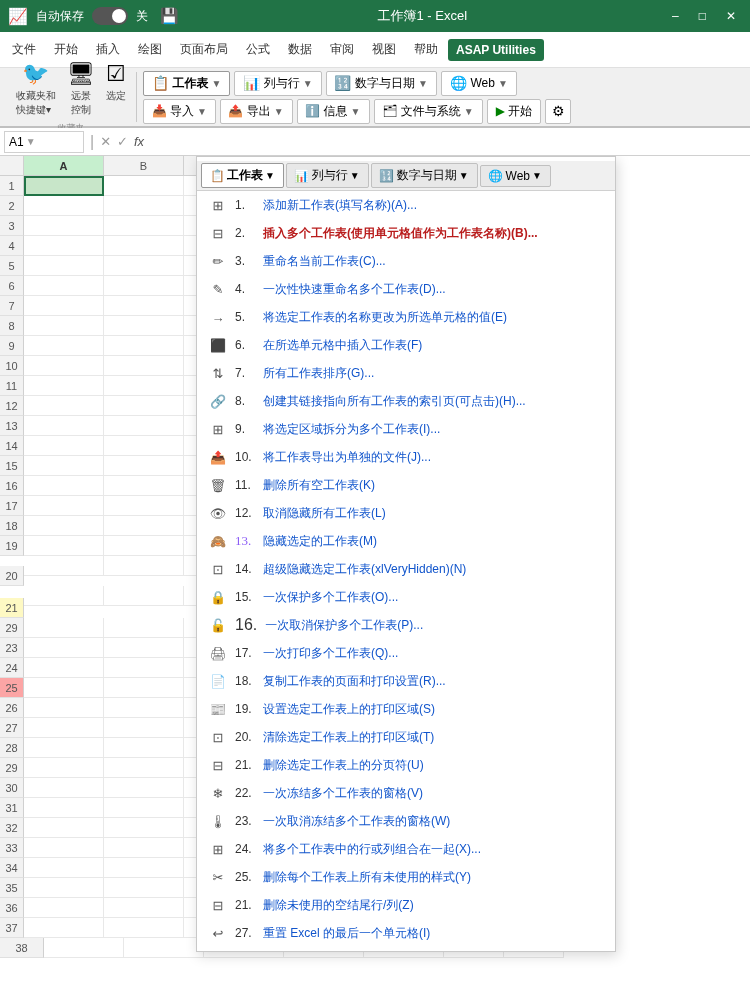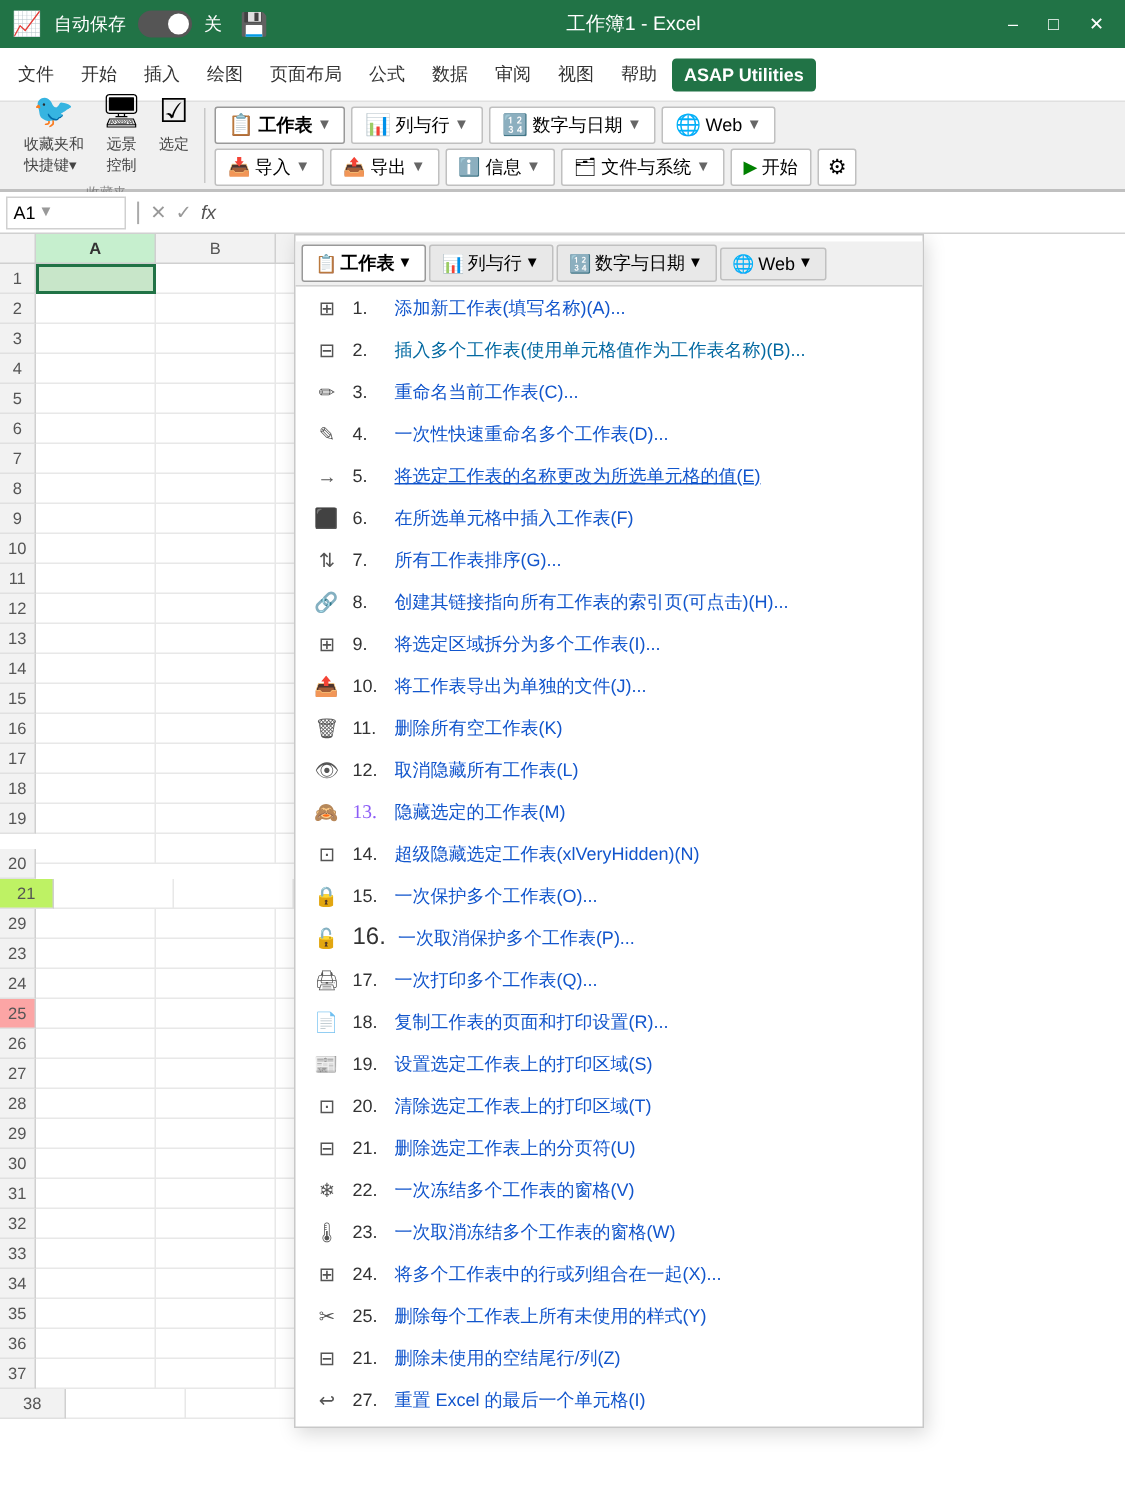--- a/index.html
+++ b/index.html
@@ -476,21 +476,21 @@
           <div class="row-header" style="width: 24px; height: 20px; background: rgb(242, 242, 242); border-right: 1px solid rgb(208, 208, 208); border-bottom: 1px solid rgb(224, 224, 224); display: flex; align-items: center; justify-content: center; font-size: 11px; color: rgb(85, 85, 85); flex-shrink: 0; margin-top: 10px;">20</div>
           <div style="width: 80px; height: 20px; border-right: 1px solid rgb(232, 232, 232); border-bottom: 1px solid rgb(232, 232, 232); font-size: 11px;"></div>
           <div style="width: 80px; height: 20px; border-right: 1px solid rgb(232, 232, 232); border-bottom: 1px solid rgb(232, 232, 232); font-size: 11px;"></div>
           <div style="width: 80px; height: 20px; border-right: 1px solid rgb(232, 232, 232); border-bottom: 1px solid rgb(232, 232, 232); font-size: 11px;"></div>
           <div style="width: 80px; height: 20px; border-right: 1px solid rgb(232, 232, 232); border-bottom: 1px solid rgb(232, 232, 232); font-size: 11px;"></div>
           <div style="width: 80px; height: 20px; border-right: 1px solid rgb(232, 232, 232); border-bottom: 1px solid rgb(232, 232, 232); font-size: 11px;"></div>
           <div style="width: 60px; height: 20px; border-right: 1px solid rgb(232, 232, 232); border-bottom: 1px solid rgb(232, 232, 232); font-size: 11px;"></div>
           <div style="width: 60px; height: 20px; border-right: 1px solid rgb(232, 232, 232); border-bottom: 1px solid rgb(232, 232, 232); font-size: 11px;"></div>
         </div>
         <div class="grid-row">
-          <div class="row-header" style="width: 36px; height: 20px; background: #bef264; border-right: 1px solid rgb(208, 208, 208); border-bottom: 1px solid rgb(224, 224, 224); display: flex; align-items: center; justify-content: center; font-size: 11px; color: rgb(85, 85, 85); flex-shrink: 0;">21</div>
+          <div class="row-header" style="width: 24px; height: 20px; background: #fef9c3; border-right: 1px solid rgb(208, 208, 208); border-bottom: 1px solid rgb(224, 224, 224); display: flex; align-items: center; justify-content: center; font-size: 11px; color: rgb(85, 85, 85); flex-shrink: 0; margin-top: 12px;">21</div>
           <div style="width: 80px; height: 20px; border-right: 1px solid rgb(232, 232, 232); border-bottom: 1px solid rgb(232, 232, 232); font-size: 11px;"></div>
           <div style="width: 80px; height: 20px; border-right: 1px solid rgb(232, 232, 232); border-bottom: 1px solid rgb(232, 232, 232); font-size: 11px;"></div>
           <div style="width: 80px; height: 20px; border-right: 1px solid rgb(232, 232, 232); border-bottom: 1px solid rgb(232, 232, 232); font-size: 11px;"></div>
           <div style="width: 80px; height: 20px; border-right: 1px solid rgb(232, 232, 232); border-bottom: 1px solid rgb(232, 232, 232); font-size: 11px;"></div>
           <div style="width: 80px; height: 20px; border-right: 1px solid rgb(232, 232, 232); border-bottom: 1px solid rgb(232, 232, 232); font-size: 11px;"></div>
           <div style="width: 60px; height: 20px; border-right: 1px solid rgb(232, 232, 232); border-bottom: 1px solid rgb(232, 232, 232); font-size: 11px;"></div>
           <div style="width: 60px; height: 20px; border-right: 1px solid rgb(232, 232, 232); border-bottom: 1px solid rgb(232, 232, 232); font-size: 11px;"></div>
         </div>
         <div class="grid-row">
           <div class="row-header" style="width: 24px; height: 20px; background: rgb(242, 242, 242); border-right: 1px solid rgb(208, 208, 208); border-bottom: 1px solid rgb(224, 224, 224); display: flex; align-items: center; justify-content: center; font-size: 11px; color: rgb(85, 85, 85); flex-shrink: 0;">29</div>
@@ -691,36 +691,36 @@
 
       <div id="dropdown-items-container">
       <div class="dropdown-item">
             <span class="dropdown-item-icon" style="width: 18px; height: 18px; display: flex; align-items: center; justify-content: center; flex-shrink: 0; color: rgb(85, 85, 85); font-size: 13px;">⊞</span>
             <span style="color: rgb(51, 51, 51); min-width: 20px; font-size: 12px;">1.</span>
             <span class="dropdown-item-text" style="color: rgb(17, 85, 204);">添加新工作表(填写名称)(A)...</span>
           </div>
           <div class="dropdown-item">
             <span class="dropdown-item-icon" style="width: 18px; height: 18px; display: flex; align-items: center; justify-content: center; flex-shrink: 0; color: rgb(85, 85, 85); font-size: 13px;">⊟</span>
             <span style="color: rgb(51, 51, 51); min-width: 20px; font-size: 12px;">2.</span>
-            <span class="dropdown-item-text" style="color: #0369a1;">插入多个工作表(使用单元格值作为工作表名称)(B)...</span>
+            <span class="dropdown-item-text" style="color: #b91c1c; font-weight: bold;">插入多个工作表(使用单元格值作为工作表名称)(B)...</span>
           </div>
           <div class="dropdown-item">
             <span class="dropdown-item-icon" style="width: 18px; height: 18px; display: flex; align-items: center; justify-content: center; flex-shrink: 0; color: rgb(85, 85, 85); font-size: 13px;">✏</span>
             <span style="color: rgb(51, 51, 51); min-width: 20px; font-size: 12px;">3.</span>
             <span class="dropdown-item-text" style="color: rgb(17, 85, 204);">重命名当前工作表(C)...</span>
           </div>
           <div class="dropdown-item">
             <span class="dropdown-item-icon" style="width: 18px; height: 18px; display: flex; align-items: center; justify-content: center; flex-shrink: 0; color: rgb(85, 85, 85); font-size: 13px;">✎</span>
             <span style="color: rgb(51, 51, 51); min-width: 20px; font-size: 12px;">4.</span>
             <span class="dropdown-item-text" style="color: rgb(17, 85, 204);">一次性快速重命名多个工作表(D)...</span>
           </div>
           <div class="dropdown-item">
             <span class="dropdown-item-icon" style="width: 18px; height: 18px; display: flex; align-items: center; justify-content: center; flex-shrink: 0; color: rgb(85, 85, 85); font-size: 13px;">→</span>
             <span style="color: rgb(51, 51, 51); min-width: 20px; font-size: 12px;">5.</span>
-            <span class="dropdown-item-text" style="color: rgb(17, 85, 204); text-decoration: underline;">将选定工作表的名称更改为所选单元格的值(E)</span>
+            <span class="dropdown-item-text" style="color: rgb(17, 85, 204);">将选定工作表的名称更改为所选单元格的值(E)</span>
           </div>
           <div class="dropdown-item">
             <span class="dropdown-item-icon" style="width: 18px; height: 18px; display: flex; align-items: center; justify-content: center; flex-shrink: 0; color: rgb(85, 85, 85); font-size: 13px;">⬛</span>
             <span style="color: rgb(51, 51, 51); min-width: 20px; font-size: 12px;">6.</span>
             <span class="dropdown-item-text" style="color: rgb(17, 85, 204);">在所选单元格中插入工作表(F)</span>
           </div>
           <div class="dropdown-item">
             <span class="dropdown-item-icon" style="width: 18px; height: 18px; display: flex; align-items: center; justify-content: center; flex-shrink: 0; color: rgb(85, 85, 85); font-size: 13px;">⇅</span>
             <span style="color: rgb(51, 51, 51); min-width: 20px; font-size: 12px;">7.</span>
             <span class="dropdown-item-text" style="color: rgb(17, 85, 204);">所有工作表排序(G)...</span>

